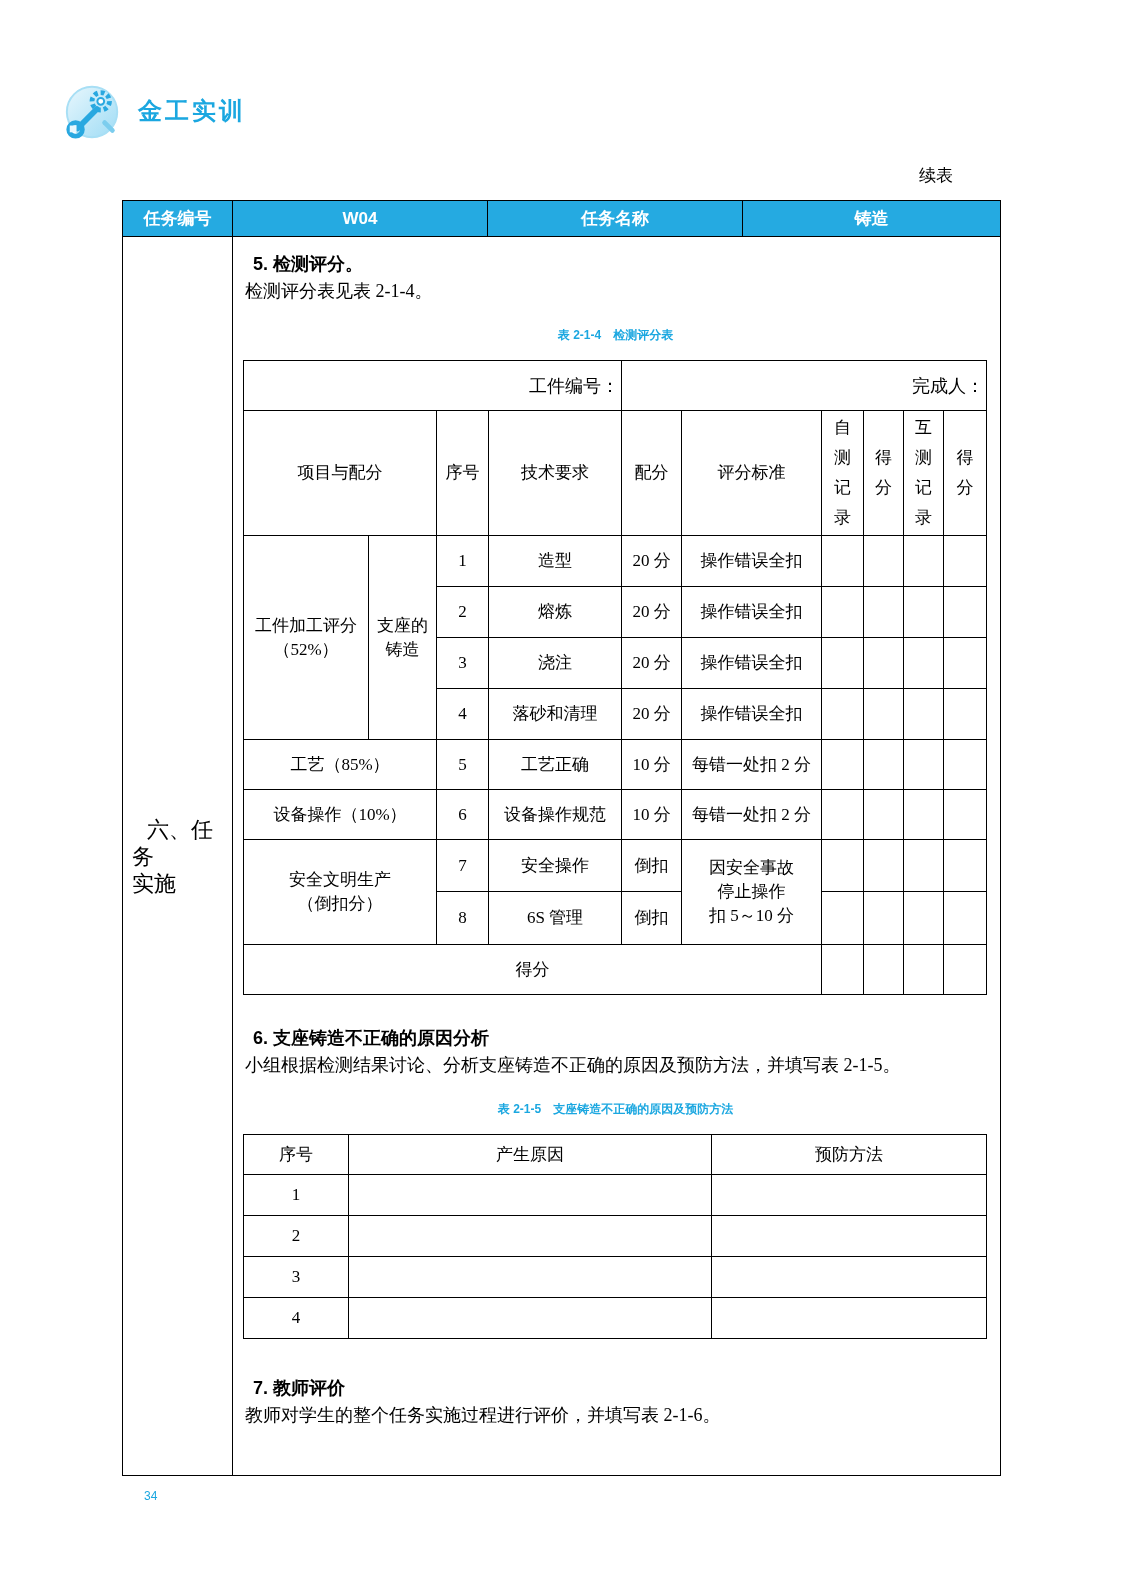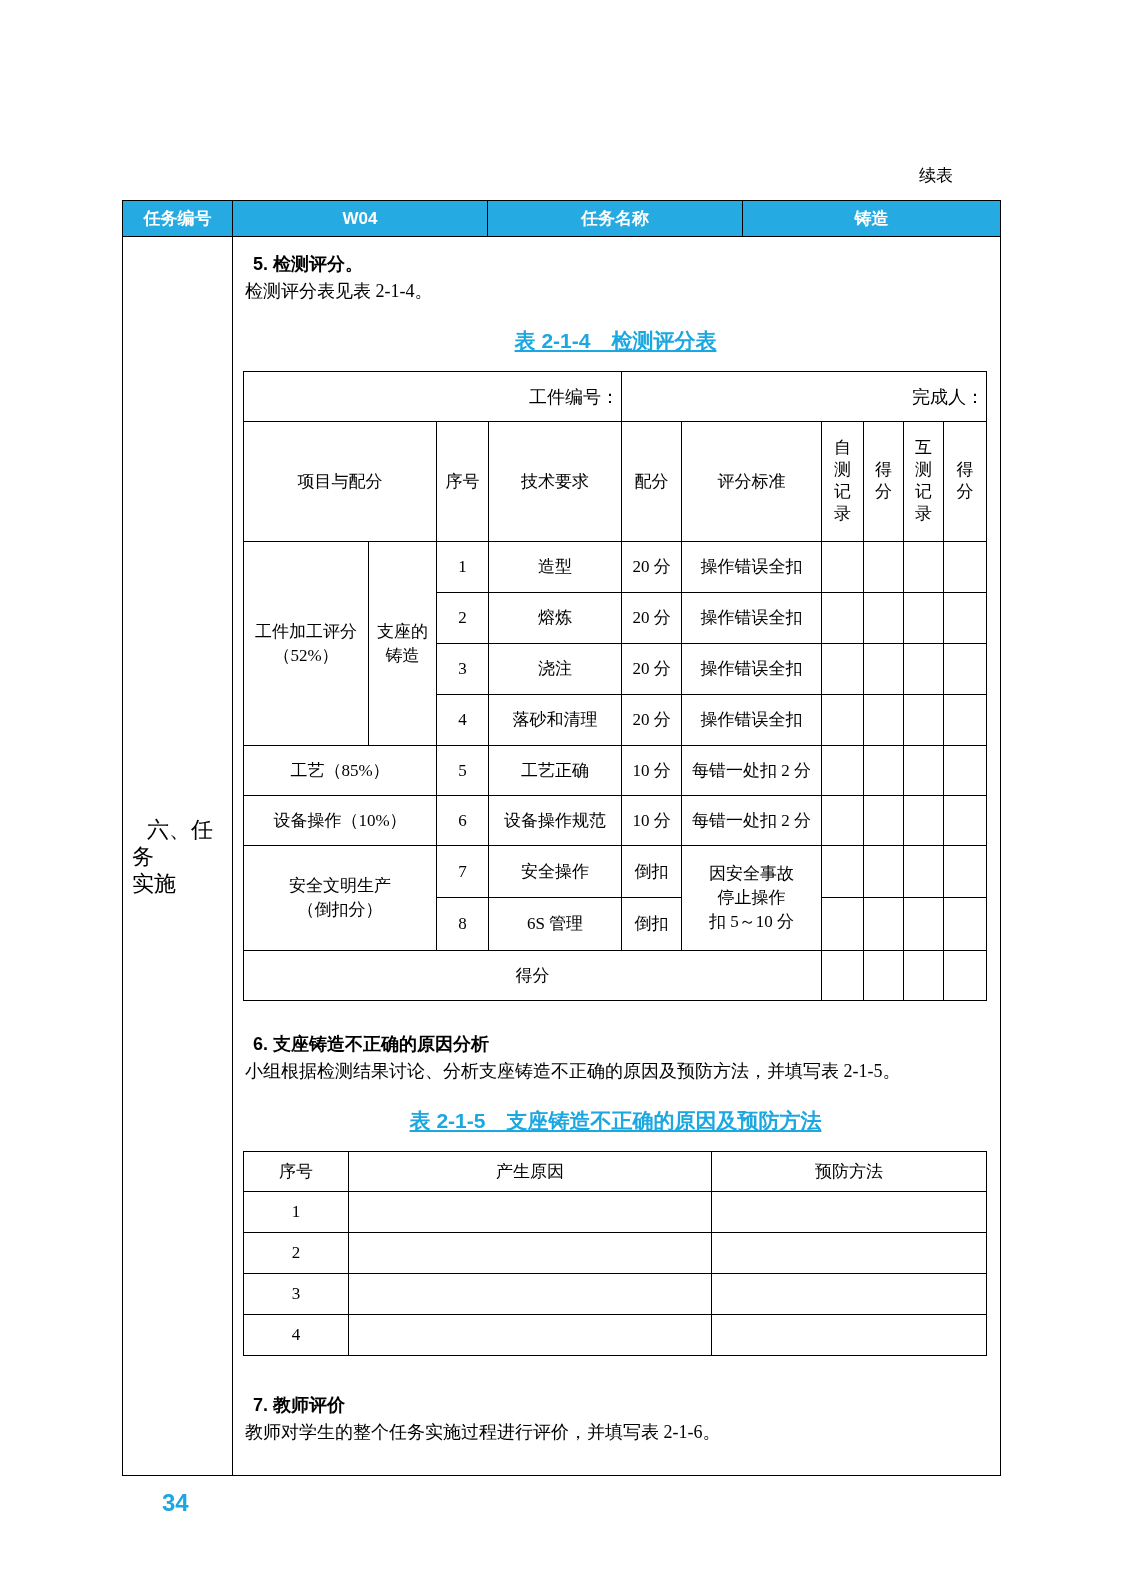--- a/index.html
+++ b/index.html
@@ -37,34 +37,34 @@
   }
   td.content-cell { vertical-align:top; padding:14px 12px 12px 10px; height:1239px; }
 
   
   .para-bold {
     font-family:"Liberation Sans", sans-serif; font-weight:bold;
     font-size:18px; line-height:27px; margin-left:10px;
   }
   .para { font-size:18px; line-height:27px; margin-left:2px; }
   .tbl-title {
-    text-align:center; color:#1ba7e0; font-weight:bold; font-size:21px;
-    font-family:"Liberation Sans", sans-serif; margin:22px 0 16px 0;text-decoration:underline;
+    text-align:center; color:#1ba7e0; font-weight:bold; font-size:12px;
+    font-family:"Liberation Sans", sans-serif; margin:22px 0 16px 0;
   }
 
   
   table.score {
     border-collapse:collapse; width:743px; table-layout:fixed;
     font-size:17px; text-align:center;
   }
   table.score td { border:1px solid #000; padding:2px; vertical-align:middle; line-height:24px; }
   table.score td.info { text-align:right; padding-left:12px; height:50px; font-size:18px; }
   tr.sc-head td { height:120px; }
   td.vert { padding:2px 0; }
-  td.vert span { display:inline-block; width:18px; word-break:break-all; line-height:22px;font-family:Liberation Mono, monospace; }
+  td.vert span { display:inline-block; width:18px; word-break:break-all; line-height:30px; }
   tr.r51 td { height:51px; }
   tr.r50 td { height:50px; }
   tr.r52 td { height:52px; }
   tr.r53 td { height:53px; }
   .multiline { white-space:pre-line; }
 
   
   table.cause {
     border-collapse:collapse; width:743px; table-layout:fixed;
     font-size:17px; text-align:center;
@@ -72,28 +72,46 @@
   table.cause td { border:1px solid #000; vertical-align:middle; }
   tr.ca-head td { height:40px; }
   tr.ca-row td { height:41px; }
 
   .sec-gap { height:30px; }
   .sec-gap2 { height:36px; }
 
   .pageno {
     position:absolute; left:144px; top:1489px;
     color:#1ba7e0; font-family:"Liberation Sans", sans-serif;
-    font-weight:bold; font-size:24px;margin-left:18px;
+    font-weight:normal; font-size:12px;
   }
 </style>
 </head>
 <body>
 
 <div class="page">
 
+  <div class="logo">
+    <svg width="62" height="62" viewBox="0 0 64 64">
+      <defs>
+        <linearGradient id="lg1" x1="0" y1="0" x2="1" y2="1">
+          <stop offset="0" stop-color="#e8f7fd"></stop>
+          <stop offset="1" stop-color="#9fdcf5"></stop>
+        </linearGradient>
+      </defs>
+      <circle cx="31" cy="33" r="26" fill="url(#lg1)" stroke="#a8dff5" stroke-width="2"></circle>
+      <circle cx="40" cy="22" r="9" fill="none" stroke="#29a8e0" stroke-width="5" stroke-dasharray="4 3"></circle>
+      <circle cx="40" cy="22" r="3.5" fill="#ffffff" stroke="#29a8e0" stroke-width="2"></circle>
+      <path d="M16 50 L36 30" stroke="#29a8e0" stroke-width="6" stroke-linecap="round"></path>
+      <circle cx="14" cy="51" r="7" fill="none" stroke="#29a8e0" stroke-width="5"></circle>
+      <rect x="8" y="47" width="7" height="7" fill="#e8f7fd"></rect>
+      <path d="M44 44 L52 52" stroke="#7ccdee" stroke-width="5" stroke-linecap="round"></path>
+    </svg>
+    <span class="logo-text">金工实训</span>
+  </div>
 
   <div class="continued">续表</div>
 
   <table class="outer">
     <colgroup>
         <col style="width:110px">
         <col style="width:255px">
         <col style="width:255px">
         <col style="width:258px">
       </colgroup>

